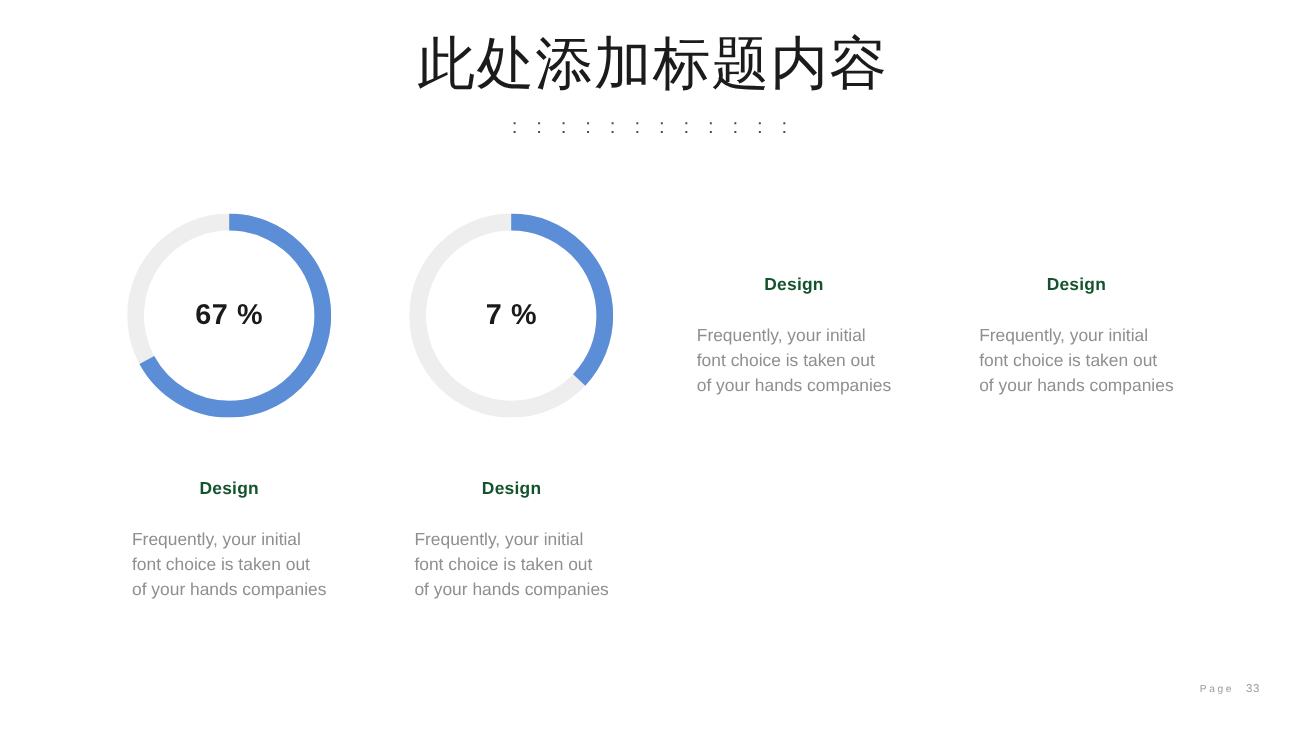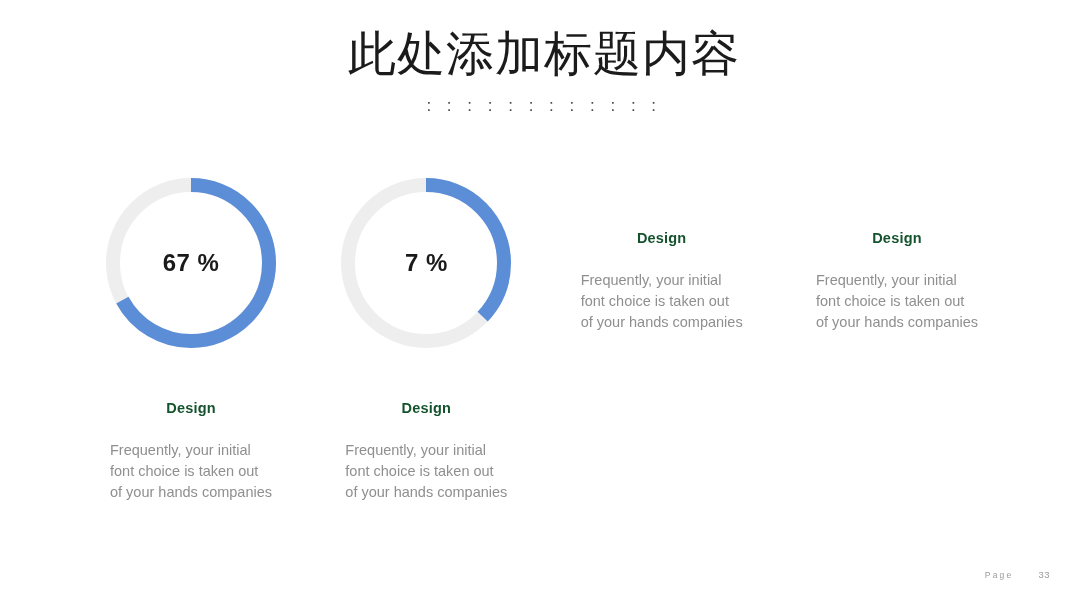--- a/index.html
+++ b/index.html
@@ -122,21 +122,21 @@
 
   .caption-body span { display: block; }
 
   
   .page-indicator {
     position: absolute;
     right: 38px;
     bottom: 32px;
     display: flex;
     align-items: baseline;
-    gap: 25px;
+    gap: 10px;
     color: #9b9b9b;
   }
 
   .page-word {
     font-size: 8.5px;
     letter-spacing: 2.2px;
     font-weight: 400;
   }
 
   .page-number {

